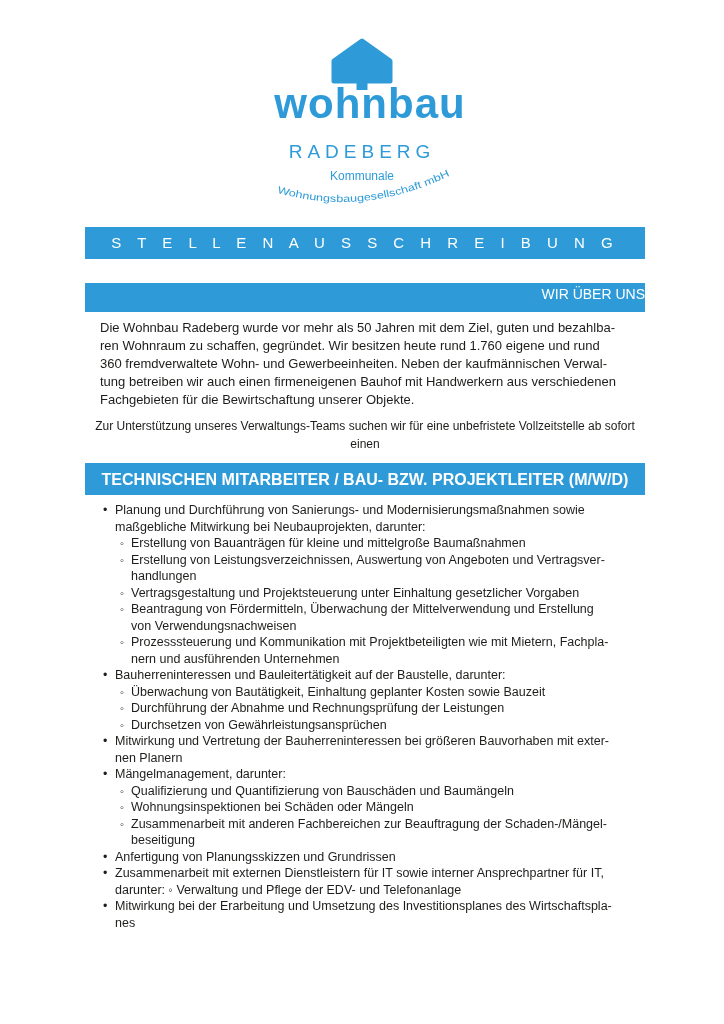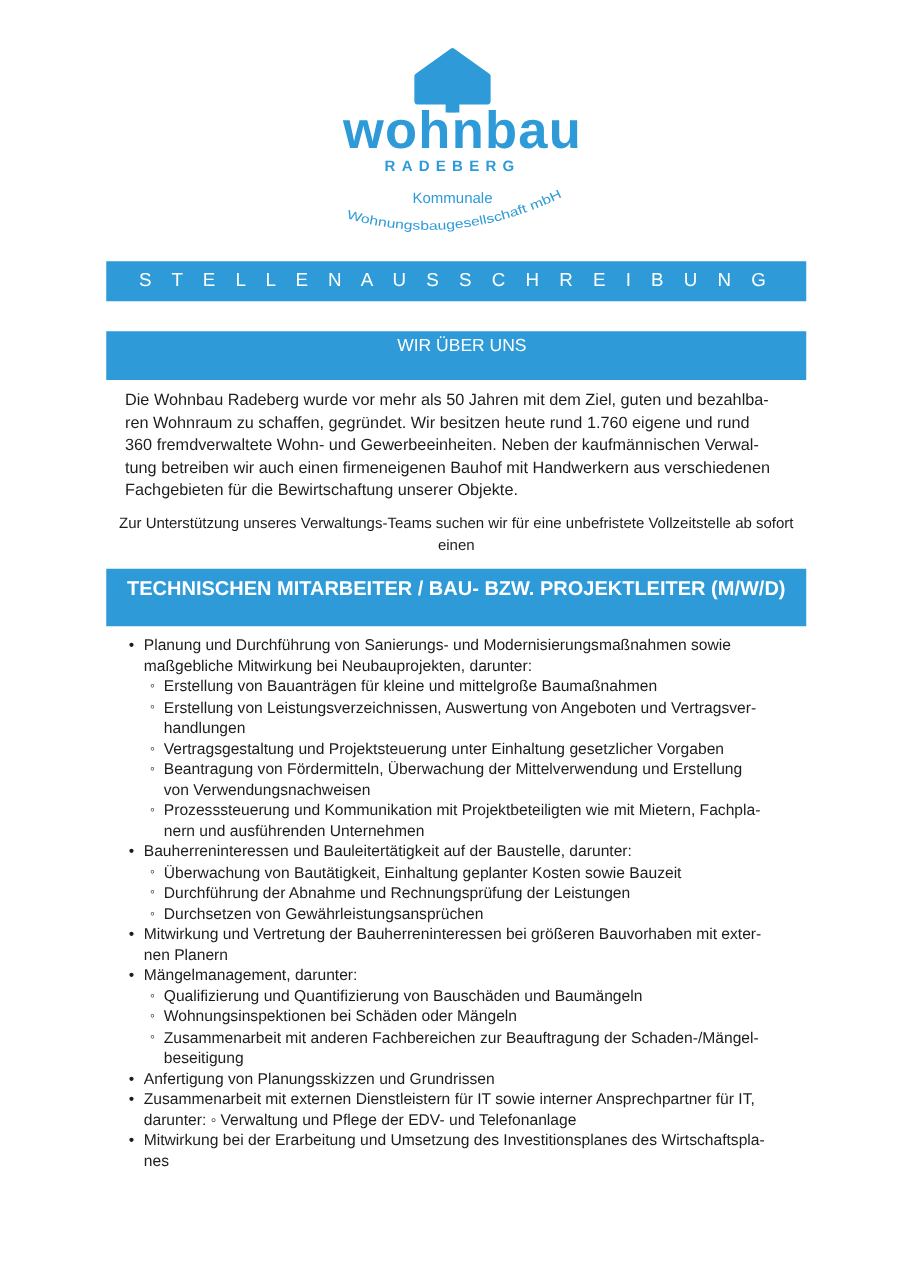--- a/index.html
+++ b/index.html
@@ -13,39 +13,39 @@
   .page { position:relative; width:724px; min-height:1024px; overflow:hidden; }
 
   
   .logo-block { padding-top:38px; text-align:center; }
   .logo-house { display:block; margin:0 auto -6px auto; }
   .logo-wordmark {
     font-size:42px; font-weight:bold; letter-spacing:1px;
     color:var(--accent,#2e9bd8); line-height:40px;padding-left:16px;
   }
   .logo-city {
-    font-size:12px; letter-spacing:5px; color:var(--accent,#2e9bd8);
-    line-height:17px; margin-top:1px; font-weight:700;
+    font-size:19px; letter-spacing:5px; color:var(--accent,#2e9bd8);
+    line-height:17px; margin-top:19px; font-weight:400;
   }
   .logo-tagline { display:block; margin:4px auto 0 auto; }
 
   
   .banner {
     margin:19px 85px 2px 85px; width:560px; height:32px; line-height:32px;
     background:var(--accent,#2e9bd8); color:#fff; text-align:center;
     font-size:15px; letter-spacing:6px; font-weight:400;
   }
   .section-bar {
-    margin:24px 56px 0 85px; width:560px; height:39px; line-height:23px;
-    background:var(--accent,#2e9bd8); color:#fff; text-align:center;
+    margin:24px 56px 0 85px; width:560px; height:29px; line-height:23px;
+    background:var(--accent,#2e9bd8); color:#fff; text-align:right;
     font-size:14px; padding-left:9px; font-weight:400;
   }
   .section-bar.tasks-bar { margin-top:33px; }
   .position-bar {
-    margin:10px 85px 0 85px; width:560px; height:46px; line-height:34px;
+    margin:10px 85px 0 85px; width:560px; height:32px; line-height:34px;
     background:var(--accent,#2e9bd8); color:#fff; text-align:center;
     font-size:16px; font-weight:bold;
   }
 
   
   .about-text {
     margin:7px 95px 0 100px; font-size:13px; line-height:18px;
     white-space:pre-line;
   }
   .intro-text {

